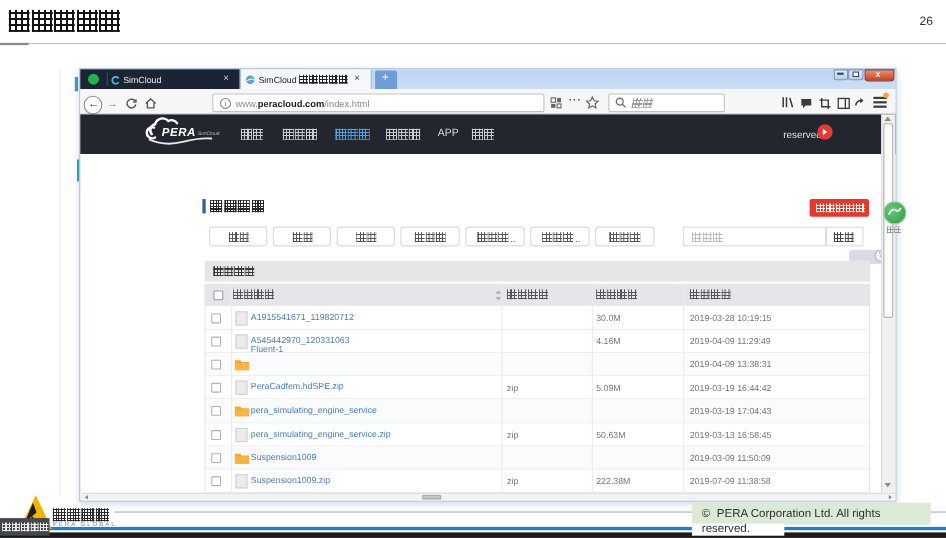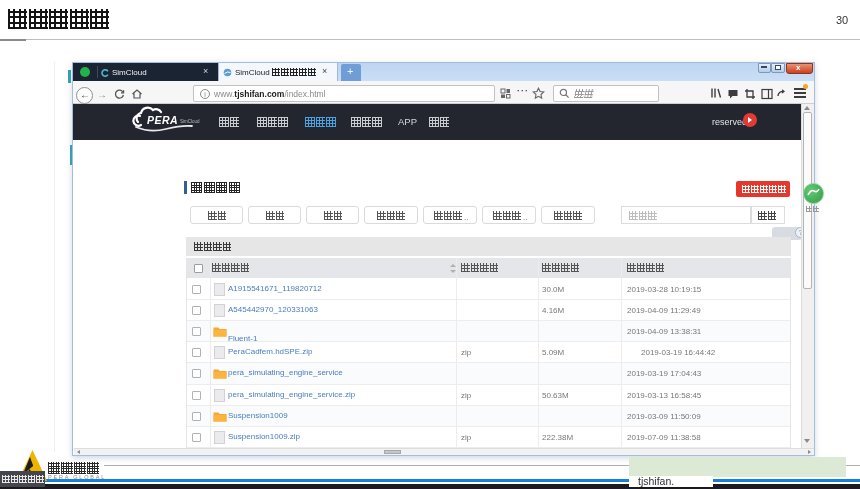--- a/index.html
+++ b/index.html
@@ -11,21 +11,21 @@
 .h75{width:7.5px;height:7.5px}
 .h8{width:8px;height:8px}
 .h85{width:8.5px;height:8.5px}
 .h95{width:9.5px;height:9.5px}
 .h11{width:11px;height:11px}
 .h19{width:19px;height:19.5px}
 </style></head><body>
 <div id="slide">
 
 <div class="ab" style="left:8px;top:9px;color:#141414"><b class="hzb h19"></b><b class="hzb h19"></b><b class="hzb h19"></b><b class="hzb h19"></b><b class="hzb h19"></b></div>
-<div class="ab" style="left:836px;top:14px;font-size:11px;color:#333">30</div>
+<div class="ab" style="left:836px;top:14px;font-size:11px;color:#333">26</div>
 <div class="ab" style="left:0;top:39px;width:860px;height:1px;background:#bdbdbd"></div>
 <div class="ab" style="left:0;top:39px;width:26px;height:2px;background:#8a8a8a"></div>
 <div class="ab" style="left:54px;top:62px;width:1px;height:390px;background:#efefef"></div>
 <div class="ab" style="left:68px;top:70px;width:3px;height:13px;background:#2fa0b5"></div>
 <div class="ab" style="left:70px;top:145px;width:4px;height:20px;background:#2fa0b5"></div>
 
 <div class="ab" style="left:72px;top:62px;width:743px;height:394px;border:1px solid #a3bedd;box-shadow:0 2px 6px rgba(120,140,170,.35);background:#fff"></div>
 
 <div class="ab" style="left:73px;top:63px;width:741px;height:18px;background:linear-gradient(#bed5f0,#cadef6)"></div>
 
@@ -63,21 +63,21 @@
 <svg class="ab" style="left:114px;top:88.5px" width="11" height="11" viewBox="0 0 11 11">
       <path d="M9 3.2A4 4 0 1 0 9.4 6" fill="none" stroke="#555" stroke-width="1.3"></path>
       <path d="M9.6 1.2v2.6H7" fill="none" stroke="#555" stroke-width="1.2"></path>
     </svg>
 <svg class="ab" style="left:131px;top:88px" width="12" height="12" viewBox="0 0 12 12">
       <path d="M1.5 6 6 2l4.5 4M3 5.5V10h6V5.5" fill="none" stroke="#555" stroke-width="1.2"></path>
     </svg>
 
 <div class="ab" style="left:193px;top:85px;width:302px;height:17px;background:#fff;border:1px solid #c2c2c2;border-radius:2px"></div>
 <div class="ab" style="left:200px;top:88.5px;width:10px;height:10px;border:1px solid #888;border-radius:50%;font-size:7px;color:#777;text-align:center;line-height:10px">i</div>
-<div class="ab" style="left:214px;top:89px;font-size:8.5px;color:#8a8a8a">www.<b style="color:#1d1d1d">tjshifan.com</b>/index.html</div>
+<div class="ab" style="left:214px;top:89px;font-size:8.5px;color:#8a8a8a">www.<b style="color:#1d1d1d">peracloud.com</b>/index.html</div>
 <svg class="ab" style="left:500px;top:88px" width="11" height="11" viewBox="0 0 11 11">
       <rect x="1" y="1" width="4" height="4" fill="none" stroke="#666"></rect>
       <rect x="6.5" y="1" width="3.5" height="4" fill="#666"></rect>
       <rect x="1" y="6.5" width="4" height="3.5" fill="#666"></rect>
       <rect x="6.5" y="6.5" width="3.5" height="3.5" fill="none" stroke="#666"></rect>
     </svg>
 <div class="ab" style="left:517px;top:86px;font-size:9px;color:#444;letter-spacing:1px;font-weight:bold">···</div>
 <svg class="ab" style="left:532px;top:87px" width="13" height="13" viewBox="0 0 13 13">
       <path d="M6.5 1.2 8.1 4.6l3.6.4-2.7 2.5.7 3.6-3.2-1.8-3.2 1.8.7-3.6L1.3 5l3.6-.4z" fill="none" stroke="#666" stroke-width="1.1"></path>
     </svg>
@@ -180,29 +180,29 @@
 <div class="ab" style="left:214px;top:304px;width:11px;height:13px;background:#ebebee;border:1px solid #d2d2d6"></div>
 <div class="ab" style="left:228px;top:305px;font-size:8px;color:#4a7cc0">A545442970_120331063</div>
 <div class="ab" style="left:542px;top:306px;font-size:8px;color:#777">4.16M</div>
 <div class="ab" style="left:627px;top:306px;font-size:8px;color:#777">2019-04-09 11:29:49</div>
 <div class="ab" style="left:186px;top:321px;width:605px;height:21px;background:#fafbfc;border-bottom:1px solid #ededed"></div>
 <div class="ab" style="left:192px;top:327px;width:9px;height:9px;background:#fff;border:1px solid #b2b2b2;border-radius:1px"></div>
 <svg class="ab" style="left:213px;top:326px" width="14" height="11" viewBox="0 0 14 11">
       <path d="M.5 1.5h5l1.2 1.6h6.8v7.4H.5z" fill="#f7a832"></path>
       <path d="M.5 4h13v6.5H.5z" fill="#fbb43f"></path>
     </svg>
-<div class="ab" style="left:228px;top:334px;font-size:8px;color:#4a7cc0">Fluent-1</div>
+<div class="ab" style="left:228px;top:313px;font-size:8px;color:#4a7cc0">Fluent-1</div>
 <div class="ab" style="left:627px;top:327px;font-size:8px;color:#777">2019-04-09 13:38:31</div>
 <div class="ab" style="left:186px;top:342px;width:605px;height:21px;background:#fff;border-bottom:1px solid #ededed"></div>
 <div class="ab" style="left:192px;top:348px;width:9px;height:9px;background:#fff;border:1px solid #b2b2b2;border-radius:1px"></div>
 <div class="ab" style="left:214px;top:346px;width:11px;height:13px;background:#ebebee;border:1px solid #d2d2d6"></div>
 <div class="ab" style="left:228px;top:347px;font-size:8px;color:#4a7cc0">PeraCadfem.hdSPE.zip</div>
 <div class="ab" style="left:461px;top:348px;font-size:8px;color:#777">zip</div>
 <div class="ab" style="left:542px;top:348px;font-size:8px;color:#777">5.09M</div>
-<div class="ab" style="left:641px;top:348px;font-size:8px;color:#777">2019-03-19 16:44:42</div>
+<div class="ab" style="left:627px;top:348px;font-size:8px;color:#777">2019-03-19 16:44:42</div>
 <div class="ab" style="left:186px;top:363px;width:605px;height:22px;background:#fafbfc;border-bottom:1px solid #ededed"></div>
 <div class="ab" style="left:192px;top:369px;width:9px;height:9px;background:#fff;border:1px solid #b2b2b2;border-radius:1px"></div>
 <svg class="ab" style="left:213px;top:368px" width="14" height="11" viewBox="0 0 14 11">
       <path d="M.5 1.5h5l1.2 1.6h6.8v7.4H.5z" fill="#f7a832"></path>
       <path d="M.5 4h13v6.5H.5z" fill="#fbb43f"></path>
     </svg>
 <div class="ab" style="left:228px;top:368px;font-size:8px;color:#4a7cc0">pera_simulating_engine_service</div>
 <div class="ab" style="left:627px;top:369px;font-size:8px;color:#777">2019-03-19 17:04:43</div>
 <div class="ab" style="left:186px;top:385px;width:605px;height:21px;background:#fff;border-bottom:1px solid #ededed"></div>
 <div class="ab" style="left:192px;top:391px;width:9px;height:9px;background:#fff;border:1px solid #b2b2b2;border-radius:1px"></div>
@@ -260,15 +260,16 @@
 <div class="ab" style="left:104px;top:465px;width:526px;height:1px;background:#b0b0b0"></div>
 <div class="ab" style="left:846px;top:465px;width:14px;height:1px;background:#b0b0b0"></div>
 
 <div class="ab" style="left:0;top:484px;width:860px;height:5px;background:#1a1a1e"></div>
 <div class="ab" style="left:44px;top:479px;width:816px;height:3px;background:#1581d6"></div>
 
 <div class="ab" style="left:0;top:471px;width:45px;height:16px;background:#45454d;z-index:3"></div>
 <div class="ab" style="left:2px;top:475px;color:#e8e8e8;z-index:4"><span class="hz h75"></span><span class="hz h75"></span><span class="hz h75"></span><span class="hz h75"></span><span class="hz h75"></span></div>
 
 <div class="ab" style="left:629px;top:457px;width:217px;height:20px;background:#dcead5"></div>
+<div class="ab" style="left:638px;top:461px;font-size:10.5px;color:#2f2f2f">©&nbsp; PERA Corporation Ltd. All rights</div>
 <div class="ab" style="left:629px;top:476px;width:84px;height:11px;background:#fff;z-index:5"></div>
-<div class="ab" style="left:638px;top:475px;font-size:10.5px;color:#2f2f2f;z-index:6">tjshifan.</div>
+<div class="ab" style="left:638px;top:475px;font-size:10.5px;color:#2f2f2f;z-index:6">reserved.</div>
 </div>
 
 </body></html>

